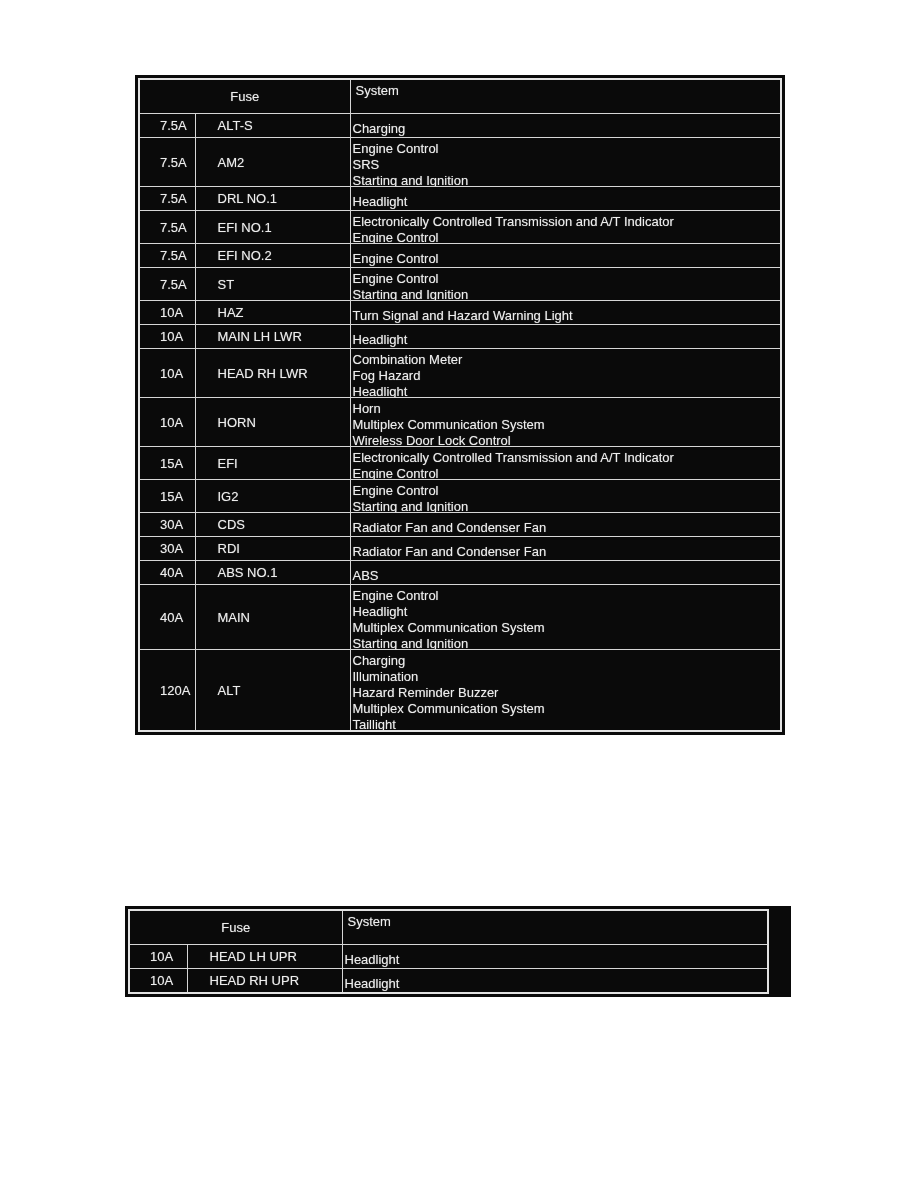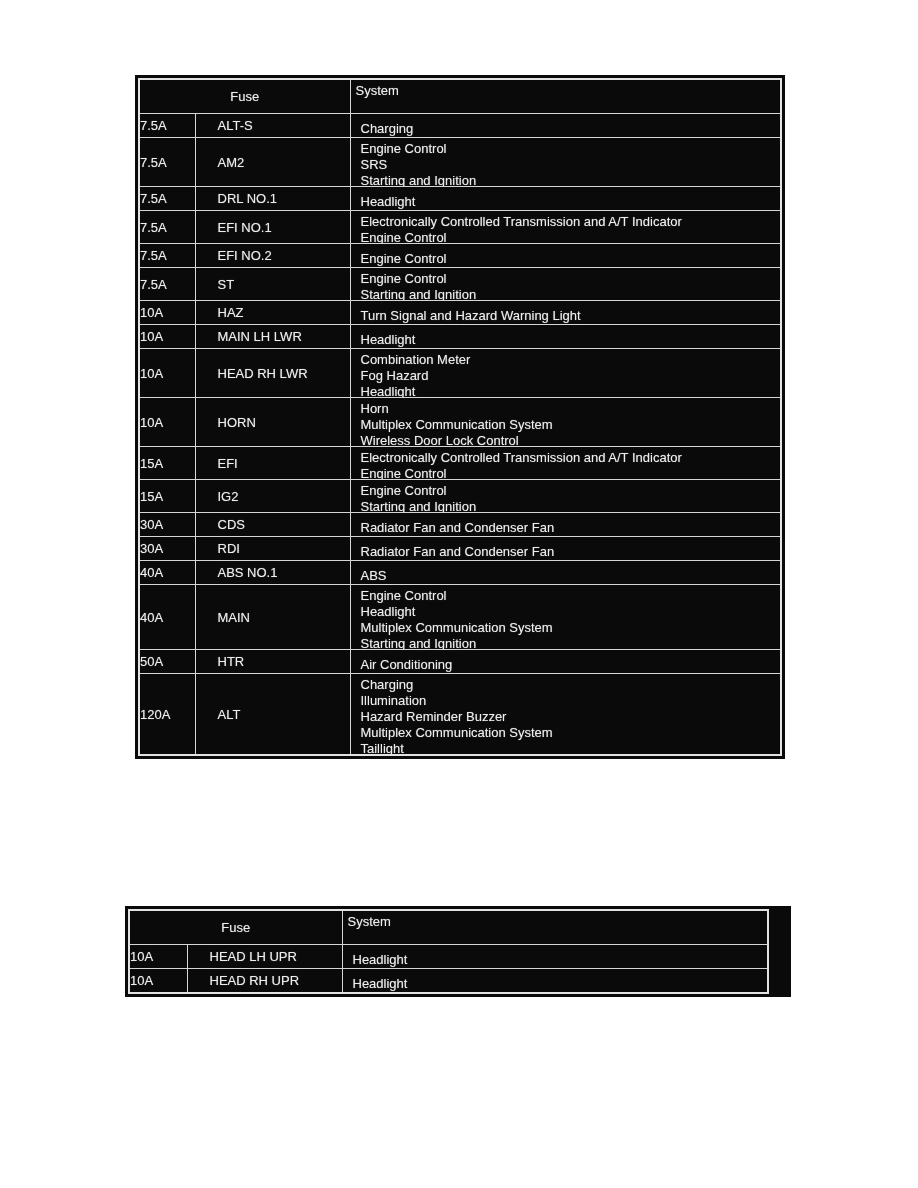--- a/index.html
+++ b/index.html
@@ -56,33 +56,32 @@
     height: 21px;
     text-align: left;
     padding: 0 0 12px 5px;
   }
   table.fuse-table th.h-fuse {
     text-align: center;
     padding: 0;
   }
   td.amp-col {
     height: 21px;
-    padding-left: 0;
+    padding-left: 20px;
   }
   td.fuse-col {
     padding-left: 22px;
   }
   td.sys-col {
     padding: 0;
   }
   .sys-line {
     height: 16px;
     line-height: 21px;
     padding-left: 2px;
-    margin-left: 8px;
   }
 </style>
 </head>
 <body>
 
 <div class="page">
 
   <div class="table-block" id="main-table-block">
     <table class="fuse-table">
       <colgroup>
@@ -216,27 +215,20 @@
             <td class="amp-col">40A</td>
             <td class="fuse-col">MAIN</td>
             <td class="sys-col">
               <div class="sys-line">Engine Control</div>
               <div class="sys-line">Headlight</div>
               <div class="sys-line">Multiplex Communication System</div>
               <div class="sys-line">Starting and Ignition</div>
             </td>
           </tr>
           <tr>
-            <td class="amp-col">50A</td>
-            <td class="fuse-col">HTR</td>
-            <td class="sys-col">
-              <div class="sys-line">Air Conditioning</div>
-            </td>
-          </tr>
-          <tr>
             <td class="amp-col">120A</td>
             <td class="fuse-col">ALT</td>
             <td class="sys-col">
               <div class="sys-line">Charging</div>
               <div class="sys-line">Illumination</div>
               <div class="sys-line">Hazard Reminder Buzzer</div>
               <div class="sys-line">Multiplex Communication System</div>
               <div class="sys-line">Taillight</div>
             </td>
           </tr>

